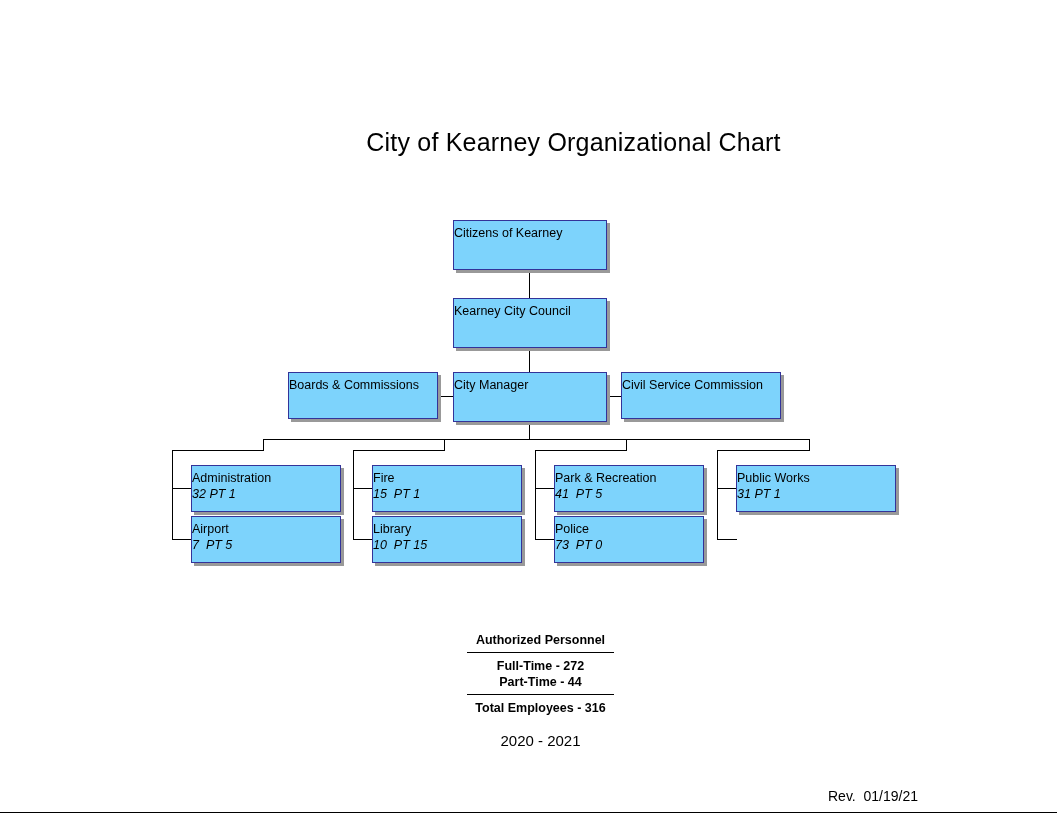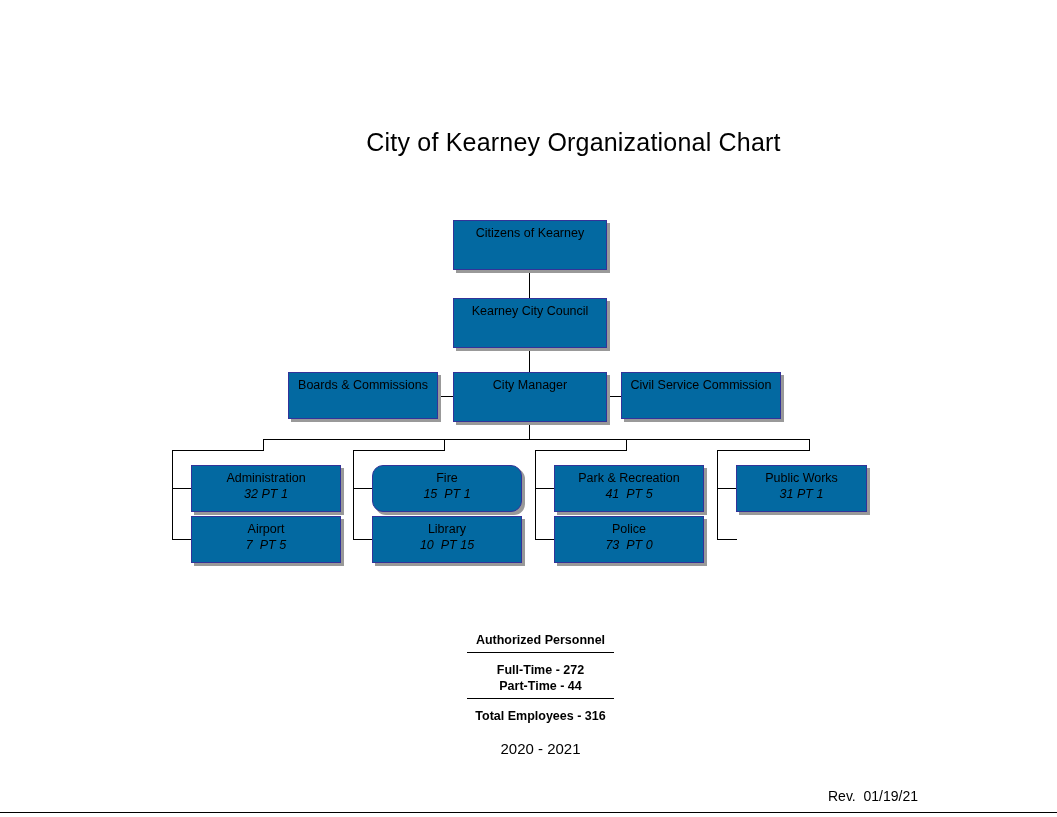--- a/index.html
+++ b/index.html
@@ -39,25 +39,24 @@
     letter-spacing: 0.2px;
     color: #000000;
     white-space: pre;
     padding-left: 45px;
   }
 
   
   .node {
     position: absolute;
     box-sizing: border-box;
-    background: #0369a1;
+    background: #7dd3fc;
     border: 1.6px solid #333399;
     box-shadow: 3px 3px 0 0 #999999;
     padding-top: 5px;
-    text-align: center;
     z-index: 3;
   }
   .node .nm {
     display: block;
     font-size: 12.5px;
     line-height: 15px;
     color: #000000;
     white-space: pre;
   }
   .node .ct {
@@ -90,21 +89,21 @@
     font-size: 12.5px;
     line-height: 16px;
     white-space: pre;
     font-weight: bold;
   }
   #summary .rule {
     height: 1px;
     background: #000000;
     margin: 4px 0 5px 0;
   }
-  #summary .pad-top { margin-top: 9px; }
+  #summary .pad-top { margin-top: 1px; }
   #summary .year {
     font-size: 15px;
     line-height: 13px;
     margin-top: 18px;
     white-space: pre;
   }
 
   #revision {
     position: absolute;
     left: 828px;
@@ -179,39 +178,39 @@
 
   <div class="node" style="left:191px; top:465px; width:150px; height:47px;">
     <span class="nm">Administration</span>
     <span class="ct">32 PT 1</span>
   </div>
   <div class="node" style="left:191px; top:516px; width:150px; height:47px;">
     <span class="nm">Airport</span>
     <span class="ct">7  PT 5</span>
   </div>
 
-  <div class="node" style="left:372px; top:465px; width:150px; height:47px;border-radius:11px;">
+  <div class="node" style="left:372px; top:465px; width:150px; height:47px;">
     <span class="nm">Fire</span>
     <span class="ct">15  PT 1</span>
   </div>
   <div class="node" style="left:372px; top:516px; width:150px; height:47px;">
     <span class="nm">Library</span>
     <span class="ct">10  PT 15</span>
   </div>
 
   <div class="node" style="left:554px; top:465px; width:150px; height:47px;">
     <span class="nm">Park &amp; Recreation</span>
     <span class="ct">41  PT 5</span>
   </div>
   <div class="node" style="left:554px; top:516px; width:150px; height:47px;">
     <span class="nm">Police</span>
     <span class="ct">73  PT 0</span>
   </div>
 
-  <div class="node" style="left:736px; top:465px; width:131px; height:47px;">
+  <div class="node" style="left:736px; top:465px; width:160px; height:47px;">
     <span class="nm">Public Works</span>
     <span class="ct">31 PT 1</span>
   </div>
 
   <div id="summary">
     <div class="sline">Authorized Personnel</div>
     <div class="rule"></div>
     <div class="sline pad-top">Full-Time - 272</div>
     <div class="sline">Part-Time - 44</div>
     <div class="rule"></div>

